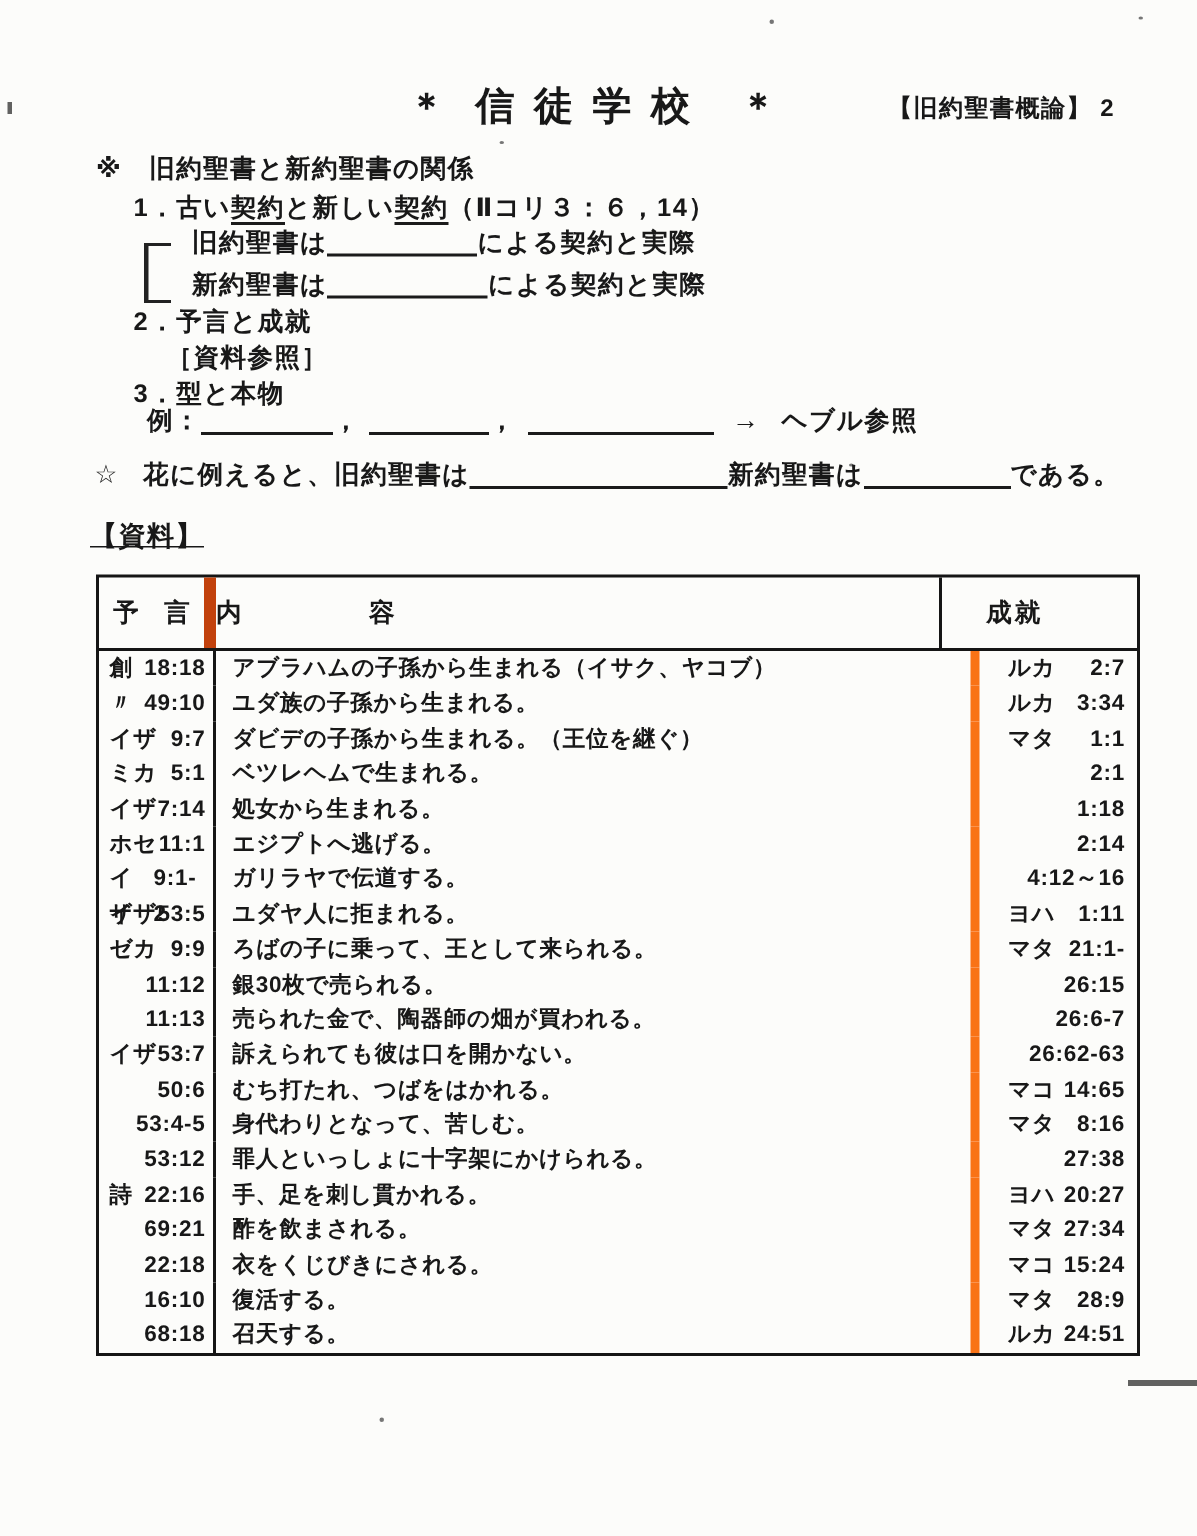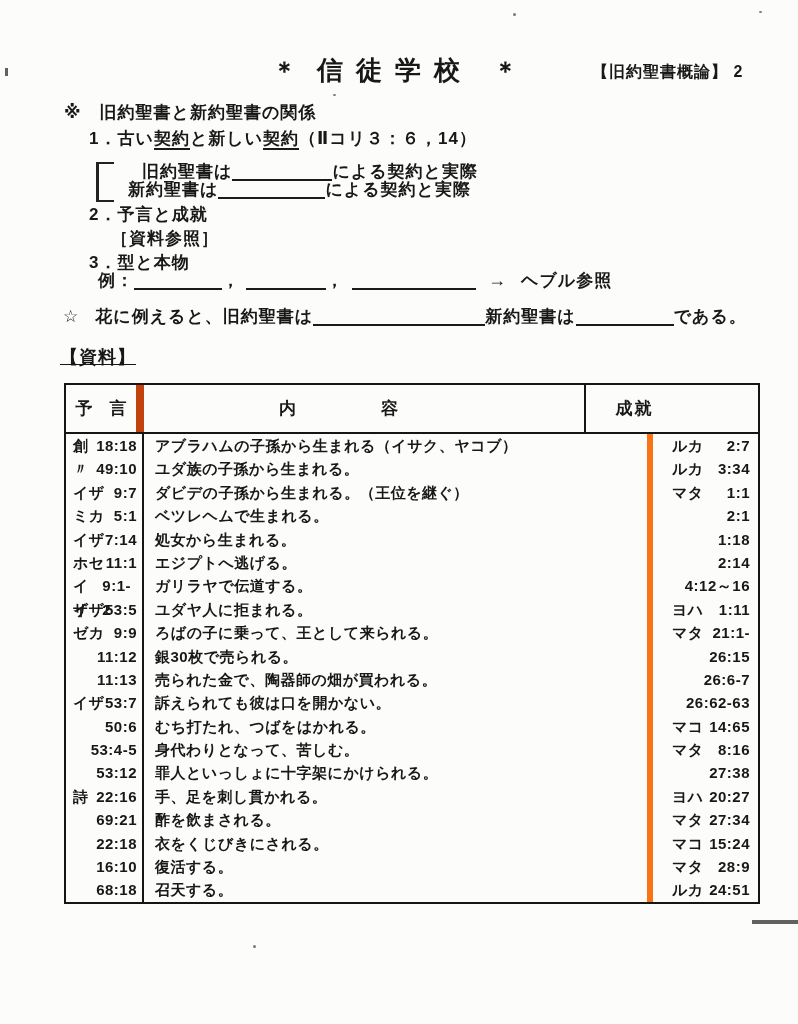--- a/index.html
+++ b/index.html
@@ -17,21 +17,21 @@
   .arrow{display:inline-block;margin:0 14px 0 12px;font-size:18px;}
   
   .dtable{position:absolute;left:64px;top:383px;width:692px;border:2.5px solid #151515;background:#fcfcfa;}
   .trow,.thead{display:flex;width:692px;}
   .thead{height:47px;line-height:47px;border-bottom:2.5px solid #151515;font-size:17px;}
   .trow{height:23.4px;line-height:23.4px;font-size:15px;}
   .c1{width:78px;box-sizing:border-box;border-right:2px solid #151515;display:flex;justify-content:space-between;padding:0 5px 0 7px;}
   .c2{width:509px;box-sizing:border-box;border-right:6px solid #f97316;padding-left:11px;overflow:hidden;}
   .c3{width:105px;display:flex;justify-content:space-between;padding:0 8px 0 19px;box-sizing:border-box;}
   .th1{width:78px;box-sizing:border-box;border-right:8px solid #c2410c;text-align:center;}
-  .th2{width:442px;box-sizing:border-box;border-right:2px solid #151515;text-align:left;padding-left:135px;}
+  .th2{width:484px;box-sizing:border-box;border-right:2px solid #151515;text-align:left;}
   .th3{width:97px;text-align:center;letter-spacing:2px;}
   .tbody{letter-spacing:0.5px;}
   .speck{position:absolute;background:#4a4a4a;border-radius:50%;opacity:0.75;}
   .smudge{position:absolute;background:#3a3a3a;opacity:0.8;}
 </style>
 </head>
 <body>
 
 <div class="page">
 
@@ -50,21 +50,21 @@
 
   <div class="line" style="left:64px;top:101px;">
     <span class="mark">※</span><span>旧約聖書と新約聖書の関係</span>
   </div>
 
   <div class="line" style="left:89px;top:127px;">
     <span>1．</span><span>古い</span><span class="u">契約</span><span>と新しい</span><span class="u">契約</span><span>（Ⅱコリ３：６，14）</span>
   </div>
 
   <div class="bracket"></div>
-  <div class="line" style="left:128px;top:160px;margin-left:14px;">
+  <div class="line" style="left:128px;top:150px;">
     <span>旧約聖書は</span><span class="blank" style="width:100px;"></span><span>による契約と実際</span>
   </div>
   <div class="line" style="left:128px;top:178px;">
     <span>新約聖書は</span><span class="blank" style="width:107px;"></span><span>による契約と実際</span>
   </div>
 
   <div class="line" style="left:89px;top:203px;">
     <span>2．</span><span>予言と成就</span>
   </div>
   <div class="line" style="left:111px;top:227px;">

